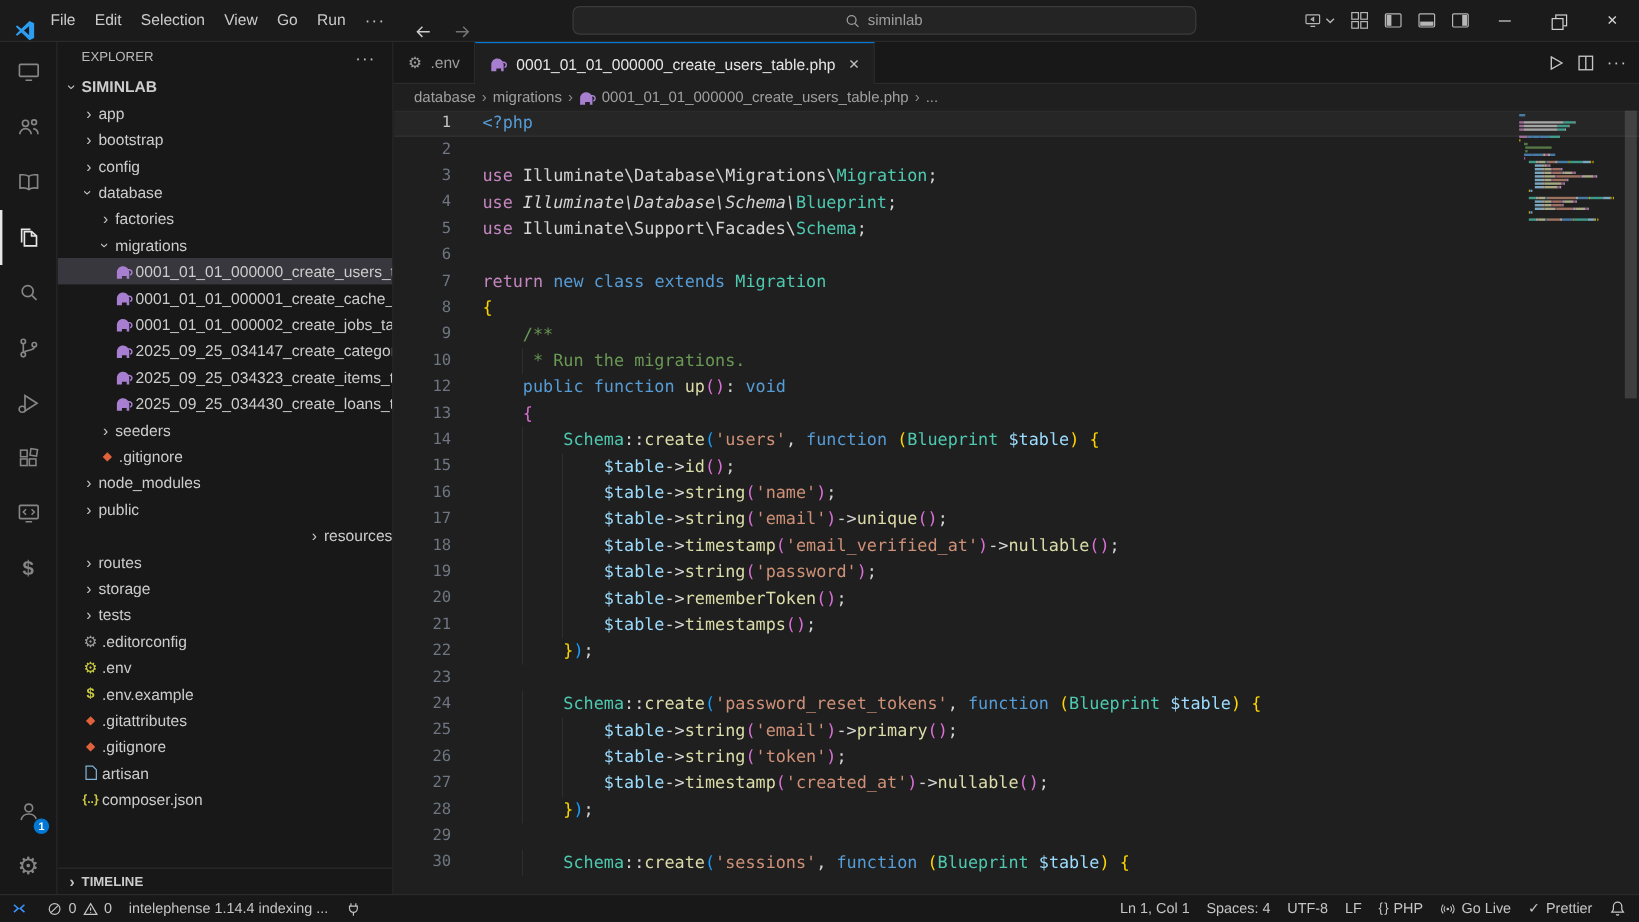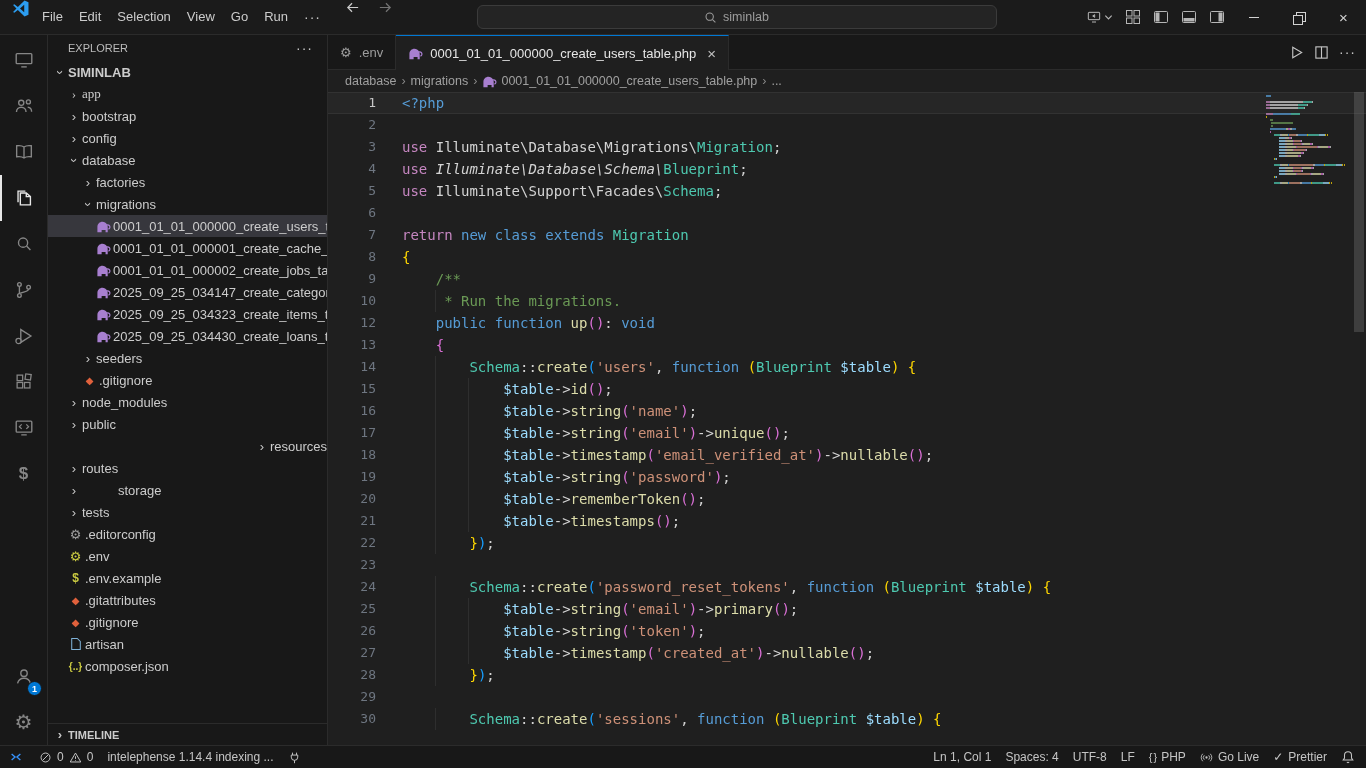--- a/index.html
+++ b/index.html
@@ -2,21 +2,21 @@
 <html><head>
 <meta charset="utf-8">
 <style>
 *{margin:0;padding:0;box-sizing:border-box}
 html,body{width:1366px;height:768px;overflow:hidden}
 body{background:#1f1f1f;font-family:"Liberation Sans",sans-serif;color:#ccc}
 #app{width:1366px;height:768px;display:flex;flex-direction:column}
 svg{display:block}
 
 .titlebar{flex:0 0 35px;height:35px;background:#1b1b1b;border-bottom:1px solid #2b2b2b;display:flex;align-items:center}
-.tb-left{display:flex;align-items:flex-start;padding-left:8px}
+.tb-left{display:flex;align-items:flex-end;padding-left:8px}
 .vscode-logo{width:17px;height:17px;margin:0 5px 0 4px}
 .menubar{display:flex}
 .menu-item{padding:0 8px;font-size:13px;color:#cccccc;line-height:34px;cursor:default}
 .nav-arrows{display:flex;align-items:center;margin-left:16px;gap:18px}
 .nav-fwd{opacity:.5}
 .tb-center{flex:1;display:flex;justify-content:center;align-items:center;min-width:0}
 .search-box{width:520px;height:24px;background:#242424;border:1px solid #3b3b3b;border-radius:6px;display:flex;align-items:center;justify-content:center;gap:6px;color:#9d9d9d;font-size:12.5px}
 .tb-right{display:flex;align-items:center}
 .tb-icon{height:30px;padding:0 6px;display:flex;align-items:center;justify-content:center;color:#b6b6b6;gap:2px}
 .win-btn{width:45px;height:35px;display:flex;align-items:center;justify-content:center;color:#d2d2d2;font-size:15px}
@@ -247,21 +247,21 @@
     <div class="sidebar">
       <div class="sb-header">
         <span>EXPLORER</span>
         <span class="dots">···</span>
       </div>
       <div class="tree">
         <div class="tree-row root" style="padding-left:4px">
           <span class="chev open"></span>
           <span class="root-label">SIMINLAB</span>
         </div>
-      <div class="tree-row" style="padding-left: 18px; font-family: Liberation Serif, serif;">
+      <div class="tree-row" style="padding-left: 18px;">
             <span class="chev"></span>
             <span class="tlabel">app</span>
           </div>
           <div class="tree-row" style="padding-left: 18px;">
             <span class="chev"></span>
             <span class="tlabel">bootstrap</span>
           </div>
           <div class="tree-row" style="padding-left: 18px;">
             <span class="chev"></span>
             <span class="tlabel">config</span>
@@ -345,21 +345,21 @@
             <span class="tlabel">public</span>
           </div>
           <div class="tree-row" style="padding-left: 18px; justify-content: flex-end;">
             <span class="chev"></span>
             <span class="tlabel">resources</span>
           </div>
           <div class="tree-row" style="padding-left: 18px;">
             <span class="chev"></span>
             <span class="tlabel">routes</span>
           </div>
-          <div class="tree-row" style="padding-left: 18px; gap: 36px;">
+          <div class="tree-row" style="padding-left: 18px;">
             <span class="chev"></span>
             <span class="tlabel">storage</span>
           </div>
           <div class="tree-row" style="padding-left: 18px;">
             <span class="chev"></span>
             <span class="tlabel">tests</span>
           </div>
           <div class="tree-row" style="padding-left: 18px;">
             <span class="ticon">
               <span class="g-gray">⚙</span>

